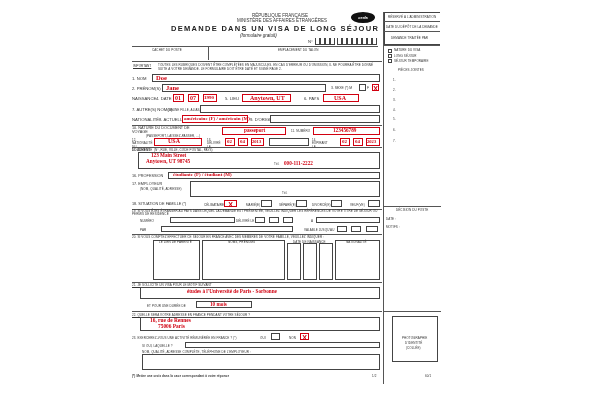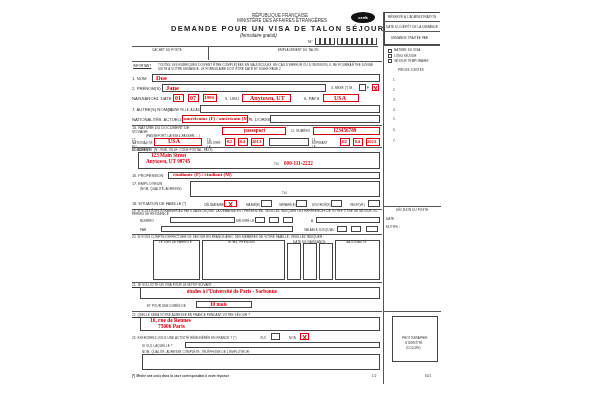--- a/index.html
+++ b/index.html
@@ -17,21 +17,21 @@
   .redbox{border-color:#d10010;}
   .digit{position:absolute;width:5px;height:7px;border:0.6px solid #444;border-top:none;box-sizing:border-box;}
 </style>
 </head>
 <body>
 
 <div class="page">
 
   <div class="abs lbl" style="left:120px;top:13px;font-size:4.5px;">RÉPUBLIQUE FRANÇAISE</div>
   <div class="abs lbl" style="left:105px;top:18px;font-size:4.5px;">MINISTÈRE DES AFFAIRES ÉTRANGÈRES</div>
-  <div class="abs" style="left:39px;top:24px;font-size:7.5px;font-weight:bold;letter-spacing:1.3px;white-space:nowrap;">DEMANDE POUR UN VISA DE TALON SÉJOUR</div>
+  <div class="abs" style="left:39px;top:24px;font-size:7.5px;font-weight:bold;letter-spacing:1.3px;white-space:nowrap;">DEMANDE DANS UN VISA DE LONG SÉJOUR</div>
   <div class="abs" style="left:108px;top:33px;font-size:4.5px;font-style:italic;">(formulaire gratuit)</div>
   <div class="abs" style="left:219px;top:12px;width:24px;height:11px;background:#111;border-radius:50%;color:#fff;font-size:4px;text-align:center;line-height:11px;font-style:italic;font-weight:bold;">cerfa</div>
   <div class="abs lbl" style="left:176px;top:39px;">N°</div>
   <div class="abs" style="left:183px;top:38px;width:64px;height:7px;">
     <div class="digit" style="left:0"></div>
       <div class="digit" style="left:5px"></div>
       <div class="digit" style="left:10px"></div>
       <div class="digit" style="left:15px"></div>
       <div class="digit" style="left:22px"></div>
       <div class="digit" style="left:27px"></div>

